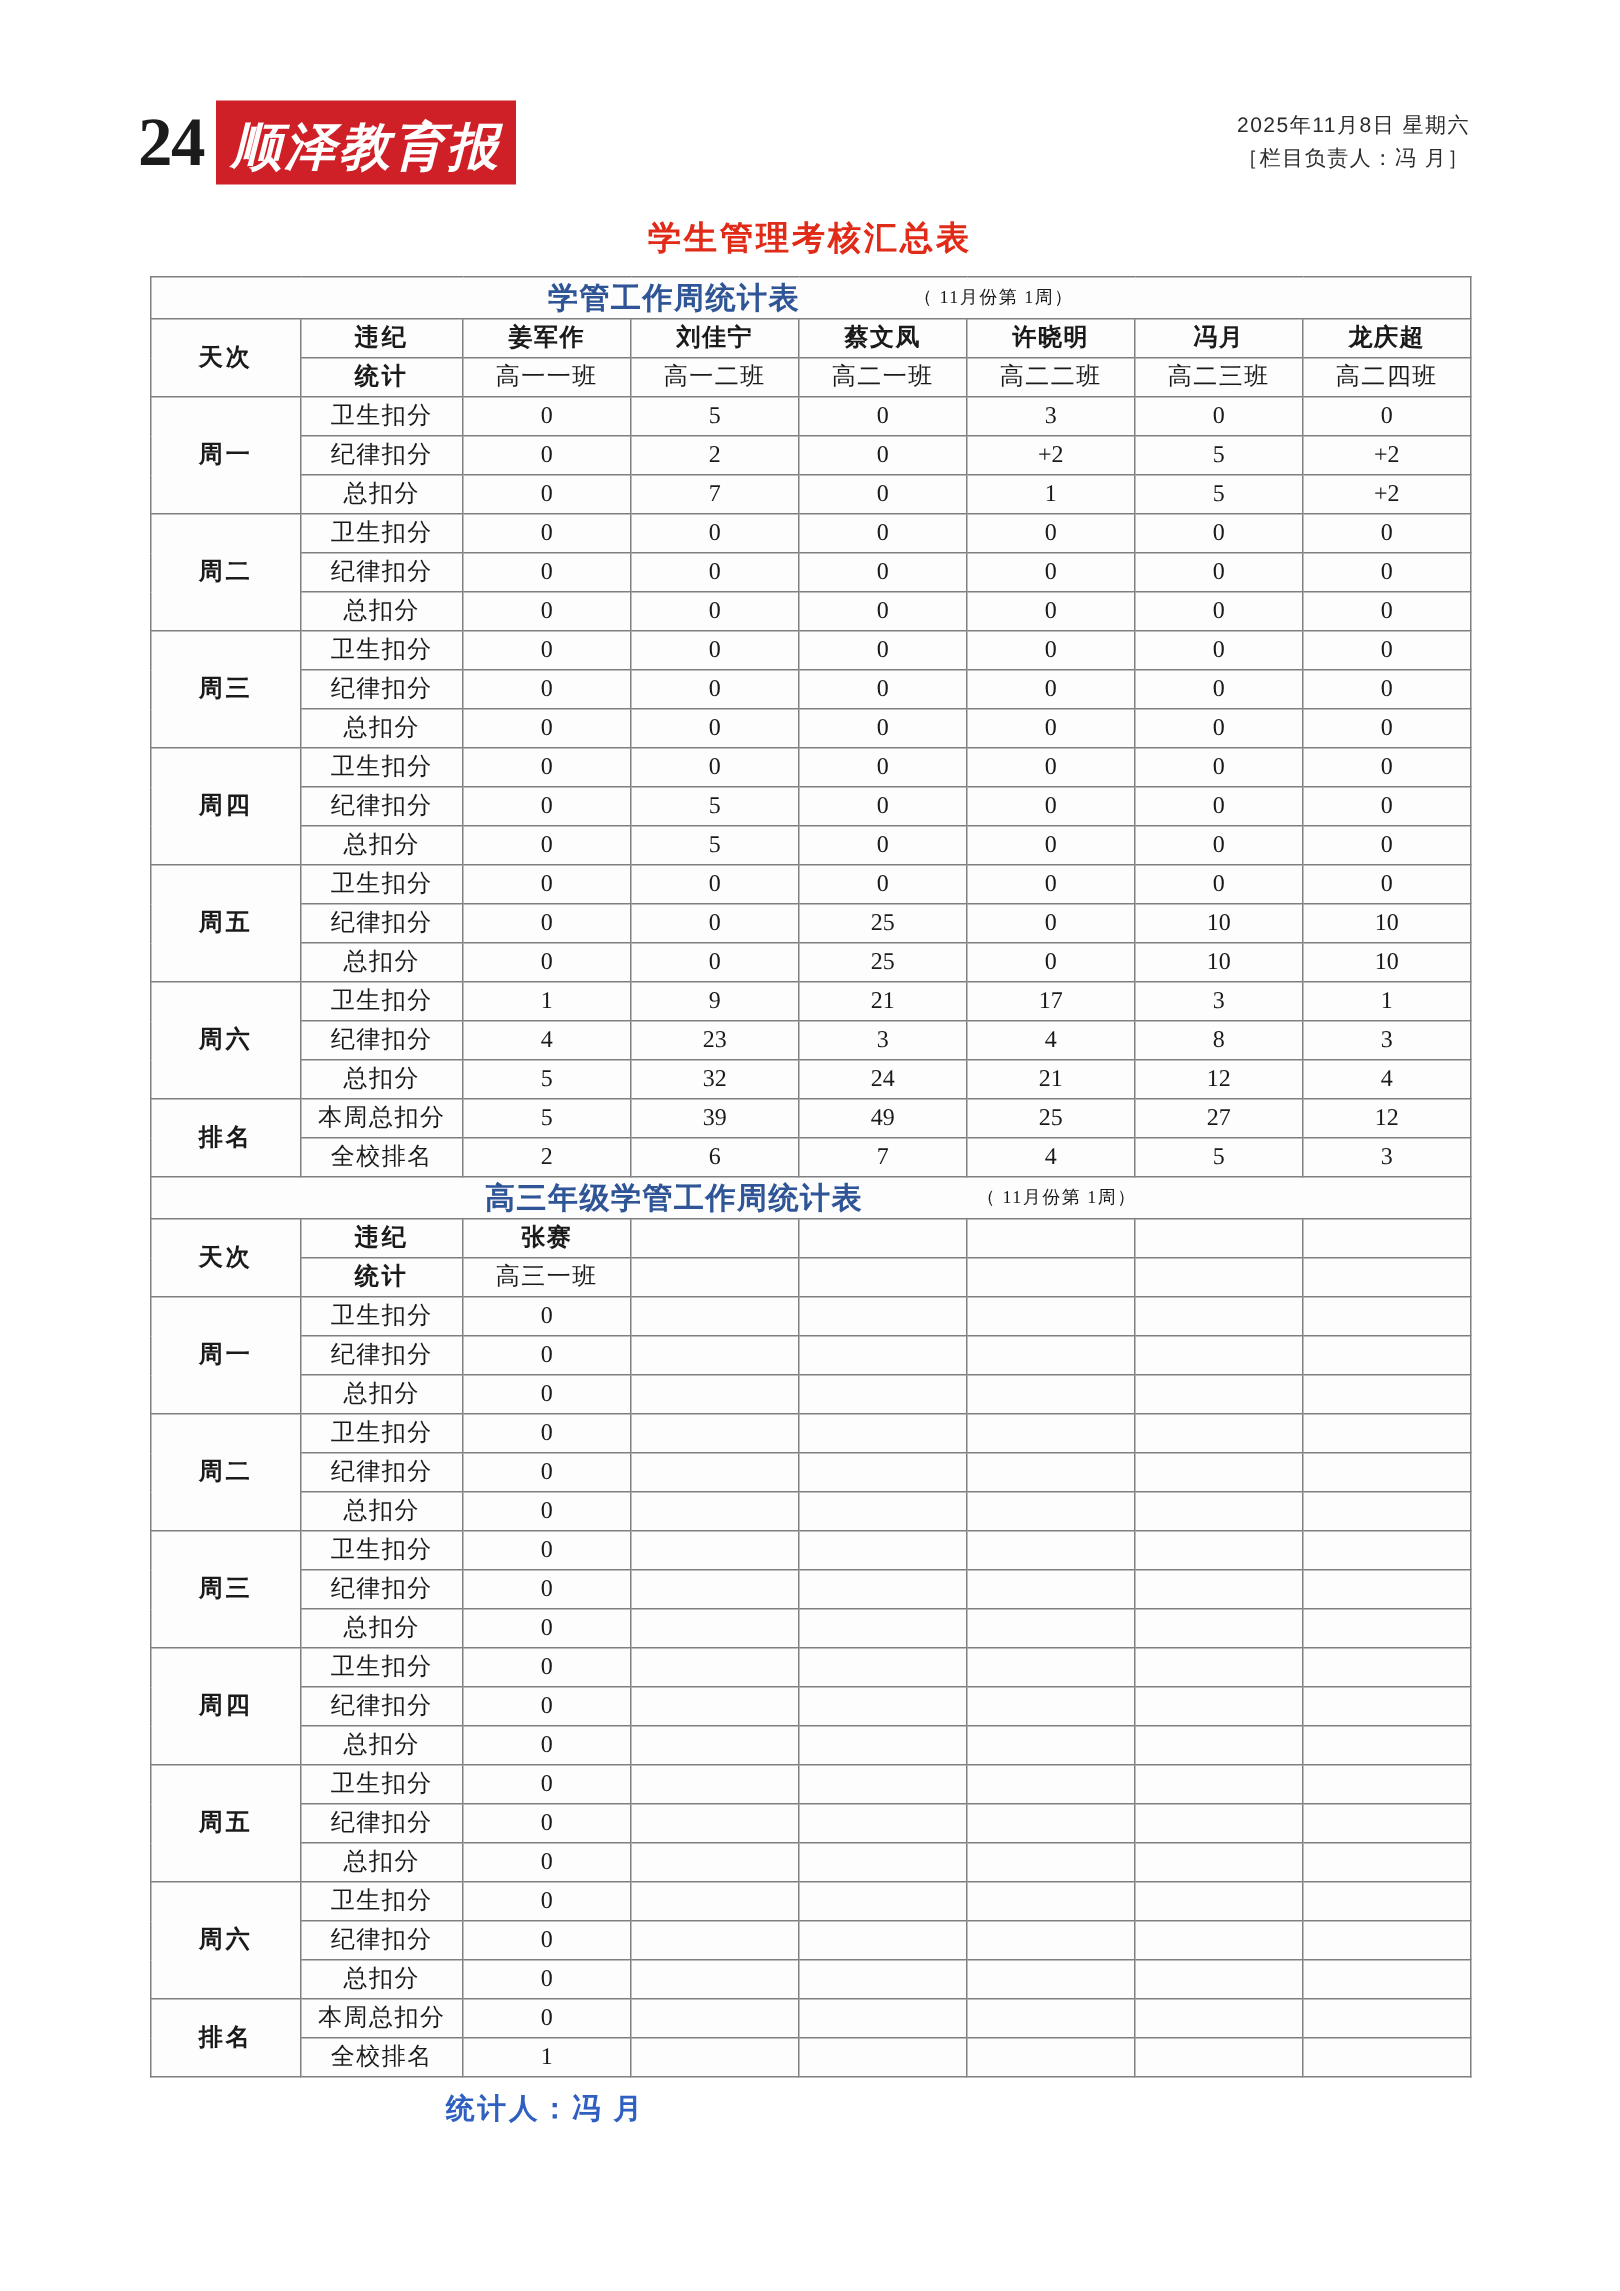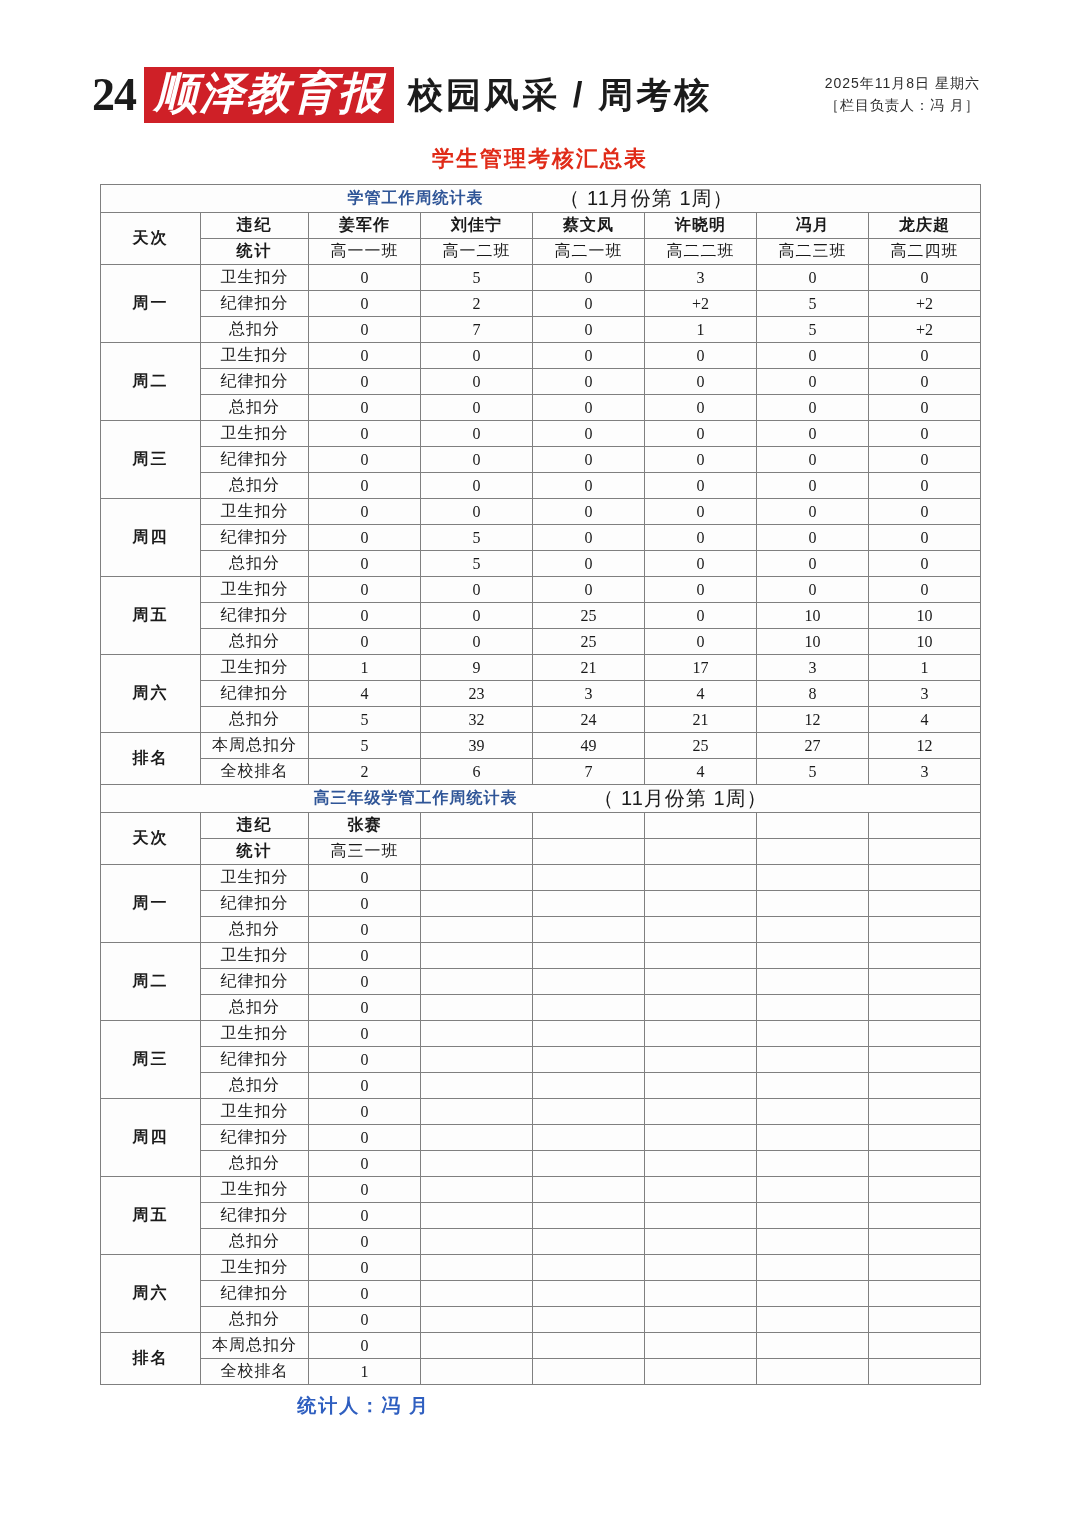--- a/index.html
+++ b/index.html
@@ -33,23 +33,23 @@
     color: #1b1b1b;
     line-height: 1;
     padding-right: 8px;
   }
   .mh-plate {
     background: #cf2027;
     color: #ffffff;
     font-family: "Liberation Serif", "DejaVu Serif", serif;
     font-weight: bold;
     font-style: italic;
-    font-size: 44px;
+    font-size: 34px;
     letter-spacing: 2px;
-    padding: 5px 10px 7px 10px;
+    padding: 15px 10px 7px 10px;
     line-height: 1;
     white-space: nowrap;
   }
   .mh-section {
     font-family: "Liberation Sans", sans-serif;
     font-weight: bold;
     font-size: 35px;
     letter-spacing: 3px;
     color: #1b1b1b;
     padding-left: 14px;
@@ -108,28 +108,28 @@
     height: 31px;
   }
   .band-inner {
     display: flex;
     align-items: center;
     justify-content: center;
     gap: 76px;
   }
   .band-title {
     font-family: "Liberation Sans", "DejaVu Sans", sans-serif;
-    font-size: 16px;
+    font-size: 20px;
     font-weight: bold;
     color: #2f5597;
     letter-spacing: 1px;
   }
   .band-week {
-    font-family: Liberation Sans, sans-serif;
-    font-size: 20px;
+    font-family: Liberation Serif, serif;
+    font-size: 12px;
     color: #1a1a1a;
     letter-spacing: 1px;
   }
 
   
   .hdr-day, .hdr-stat {
     font-size: 19px;
     font-weight: bold;
     letter-spacing: 2px;
   }
@@ -193,21 +193,20 @@
     font-size: 19px;
     letter-spacing: 1px;
   }
 </style>
 </head>
 <body>
 
 <div class="masthead">
   <span class="mh-num">24</span>
   <span class="mh-plate">顺泽教育报</span>
-  <span class="mh-section">校园风采 / 周考核</span>
   <span class="mh-date">
     <span>2025年11月8日  星期六</span><br>
     <span>［栏目负责人：冯  月］</span>
   </span>
 </div>
 
 <div class="doc-title">学生管理考核汇总表</div>
 
 <div class="sheet">
   <table class="grid">

